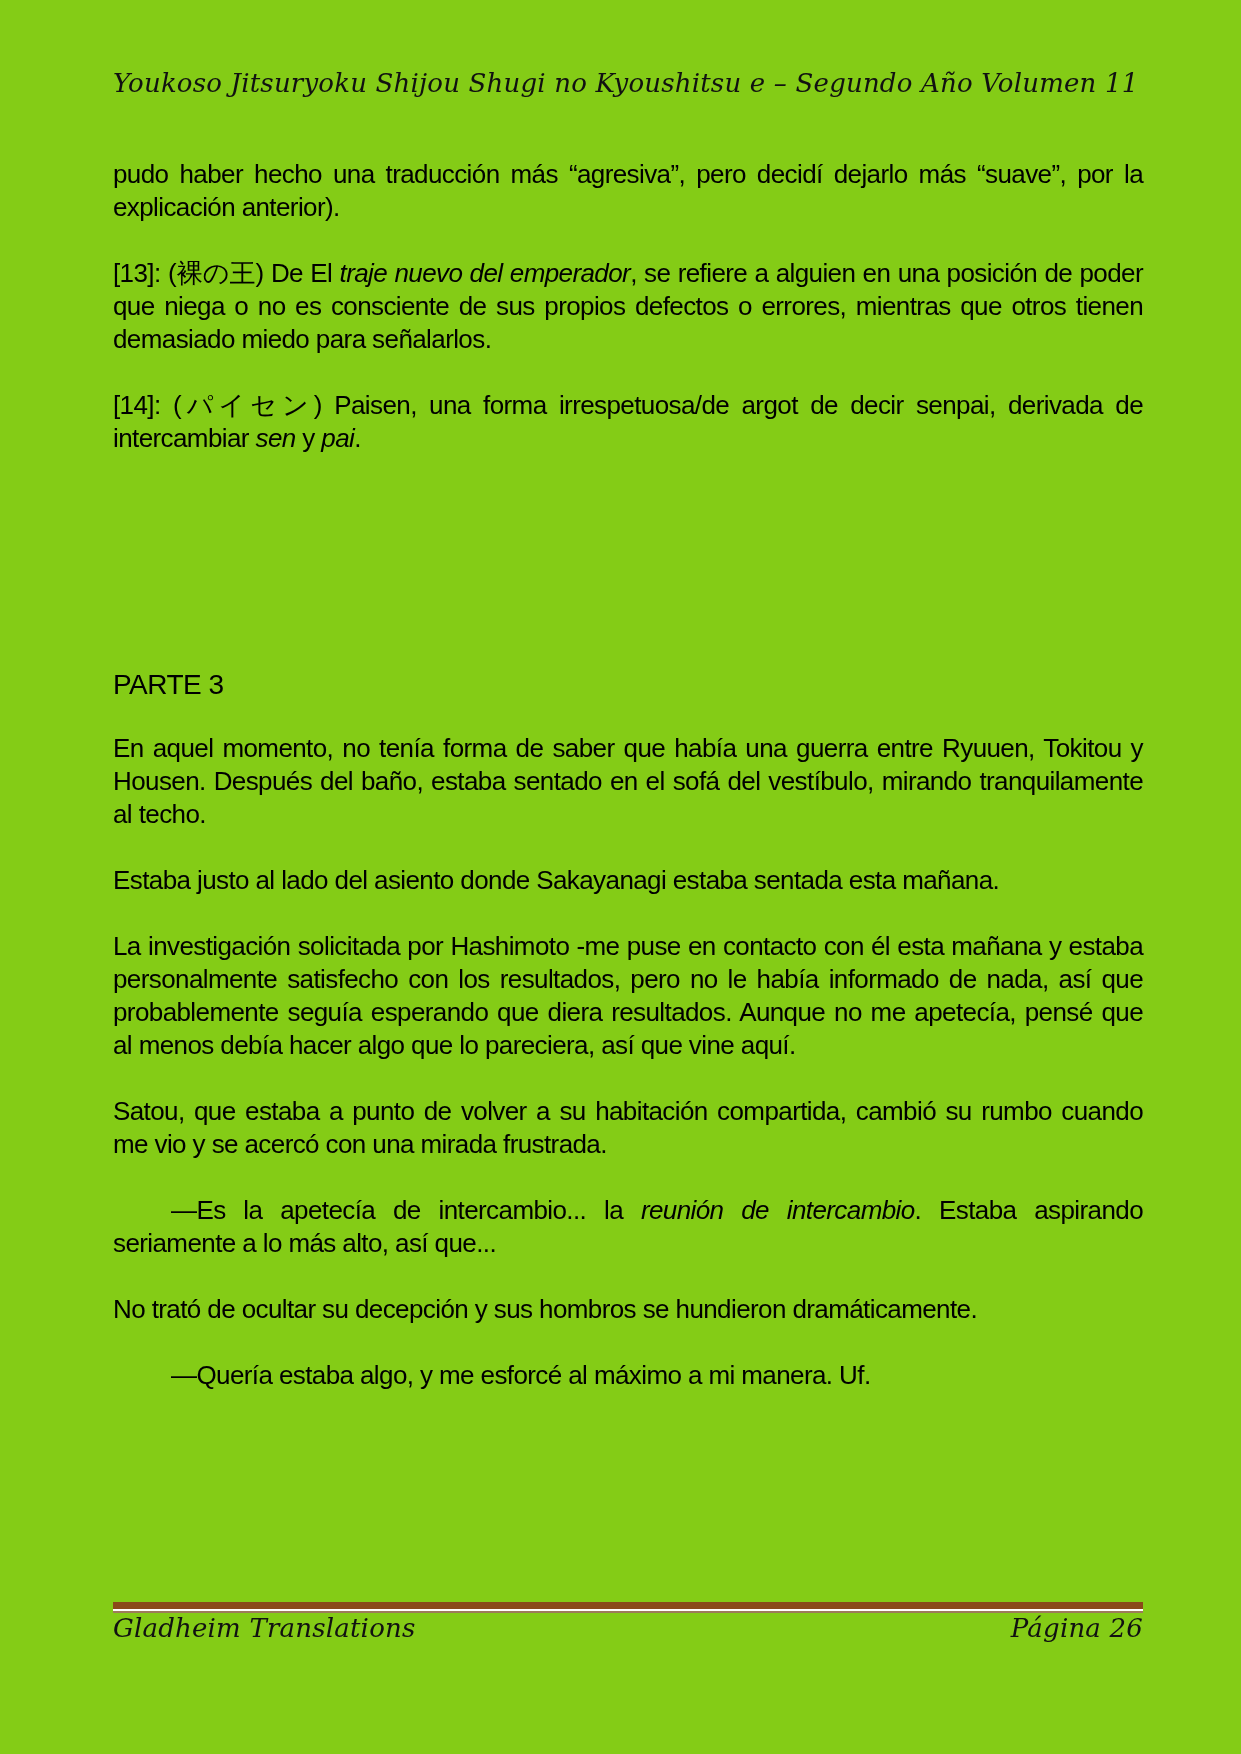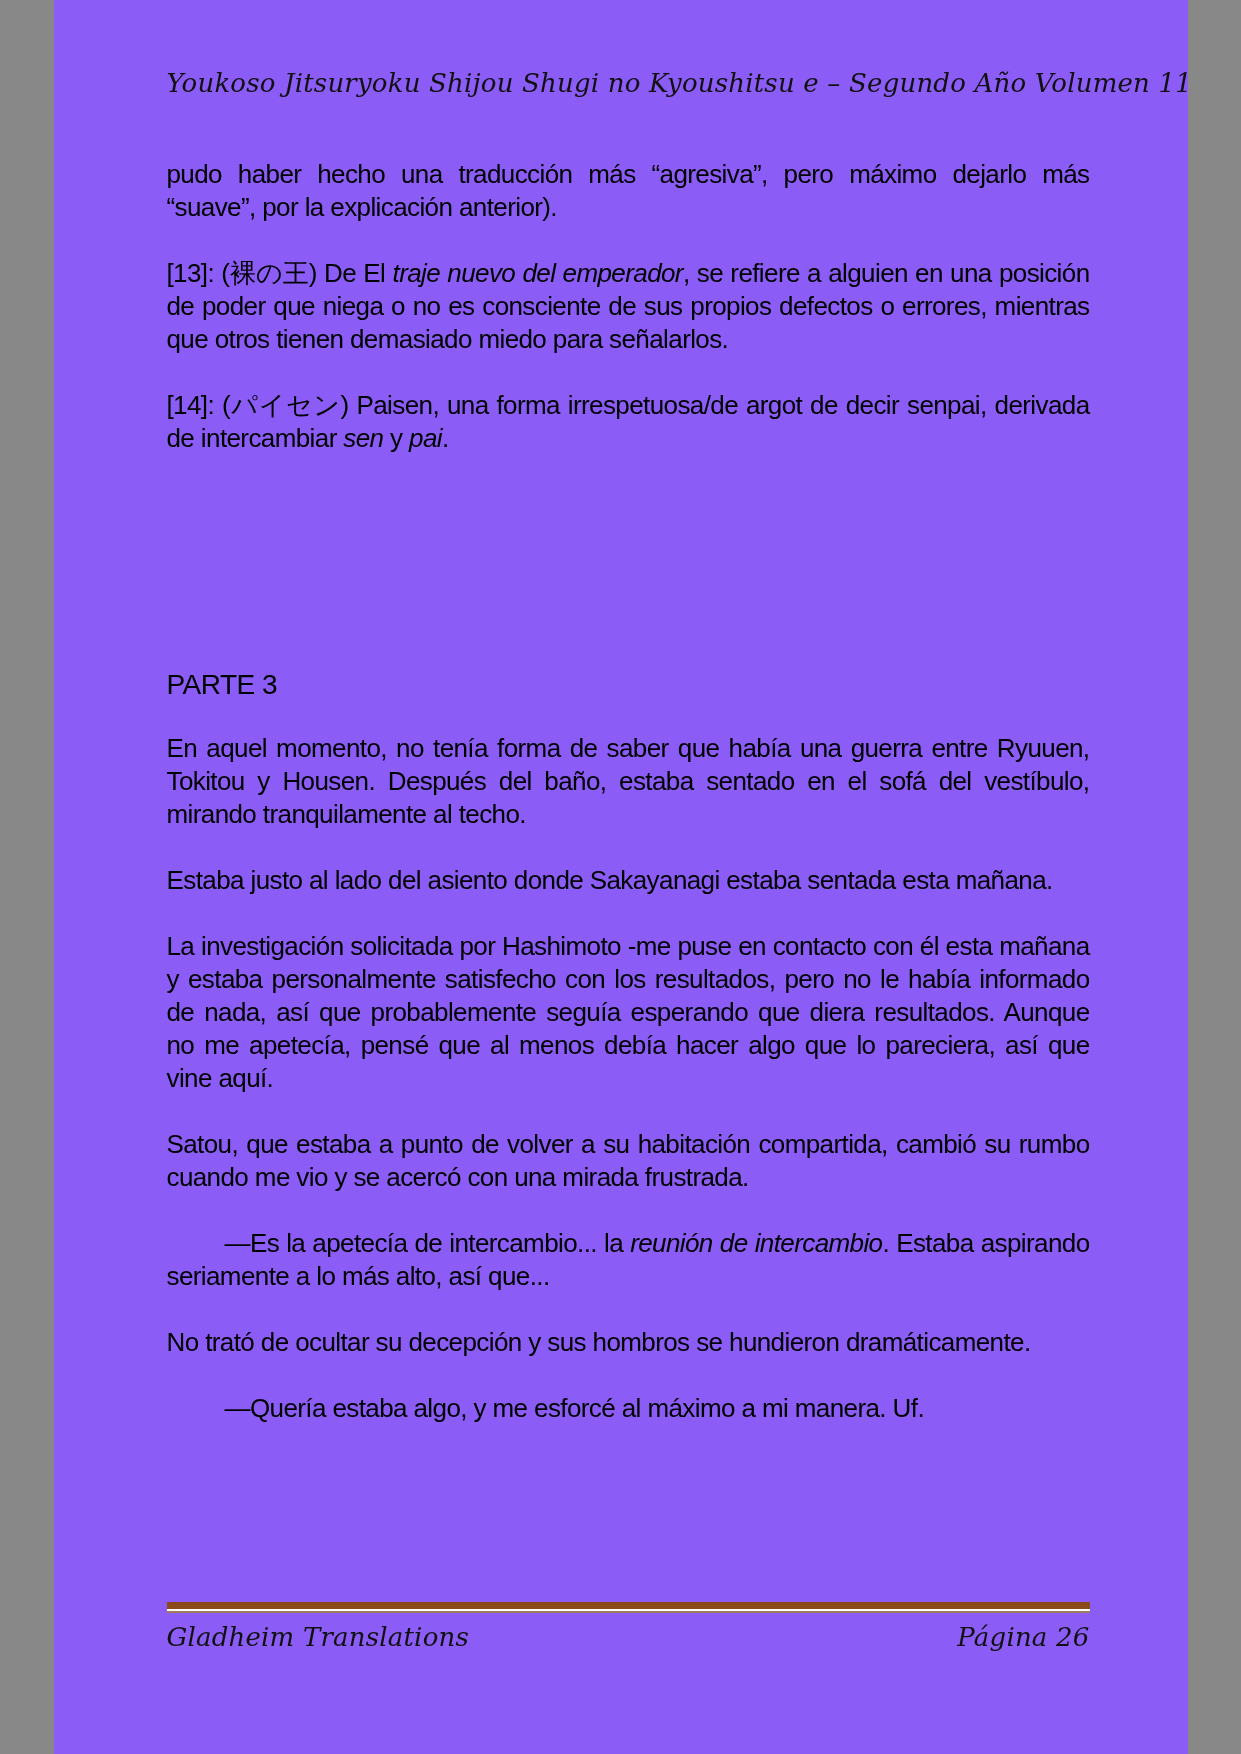--- a/index.html
+++ b/index.html
@@ -1,22 +1,22 @@
 <!DOCTYPE html>
 <html><head>
 <meta charset="utf-8">
 <style>
   * { margin: 0; padding: 0; box-sizing: border-box; }
   html, body { background: #888; }
   .page {
     position: relative;
-    width: 1134px;
+    width: 1241px;
     height: 1754px;
     margin: 0 auto;
-    background: #8b5cf6;
+    background: #84cc16;
     overflow: hidden;
     font-family: "Liberation Sans", sans-serif;
     color: #000;
     padding-left: 34px;
   }
   
   .script {
     font-family: "DejaVu Serif", serif;
     font-style: italic;
     font-size: 26px;
@@ -58,36 +58,35 @@
   .doc-footer {
     position: absolute;
     top: 1602px;
     left: 113px;
     right: 98px;
   }
   .rule-thick { height: 7px; }
   .rule-gap   { height: 2px; background: #ffffff; }
   .rule-thin  { height: 2px; }
   .footer-row {
-    margin-top: 9px;
     display: flex;
     justify-content: space-between;
     align-items: center;
   }
 </style>
 </head>
 <body>
 
 <div class="page">
 
   <div class="doc-header script">Youkoso Jitsuryoku Shijou Shugi no Kyoushitsu e – Segundo Año Volumen 11</div>
 
   <div class="content">
 
-    <p><span>pudo haber hecho una traducción más “agresiva”, pero máximo dejarlo más “suave”, por la explicación anterior).</span></p>
+    <p><span>pudo haber hecho una traducción más “agresiva”, pero decidí dejarlo más “suave”, por la explicación anterior).</span></p>
 
     <p><span>[13]: (裸の王) De El </span><span class="it">traje nuevo del emperador</span><span>, se refiere a alguien en una posición de poder que niega o no es consciente de sus propios defectos o errores, mientras que otros tienen demasiado miedo para señalarlos.</span></p>
 
     <p><span>[14]: (パイセン) Paisen, una forma irrespetuosa/de argot de decir senpai, derivada de intercambiar </span><span class="it">sen</span><span> y </span><span class="it">pai</span><span>.</span></p>
 
     <div class="spacer"></div>
 
     <div class="section-heading">PARTE 3</div>
 
     <p><span>En aquel momento, no tenía forma de saber que había una guerra entre Ryuuen, Tokitou y Housen. Después del baño, estaba sentado en el sofá del vestíbulo, mirando tranquilamente al techo.</span></p>

